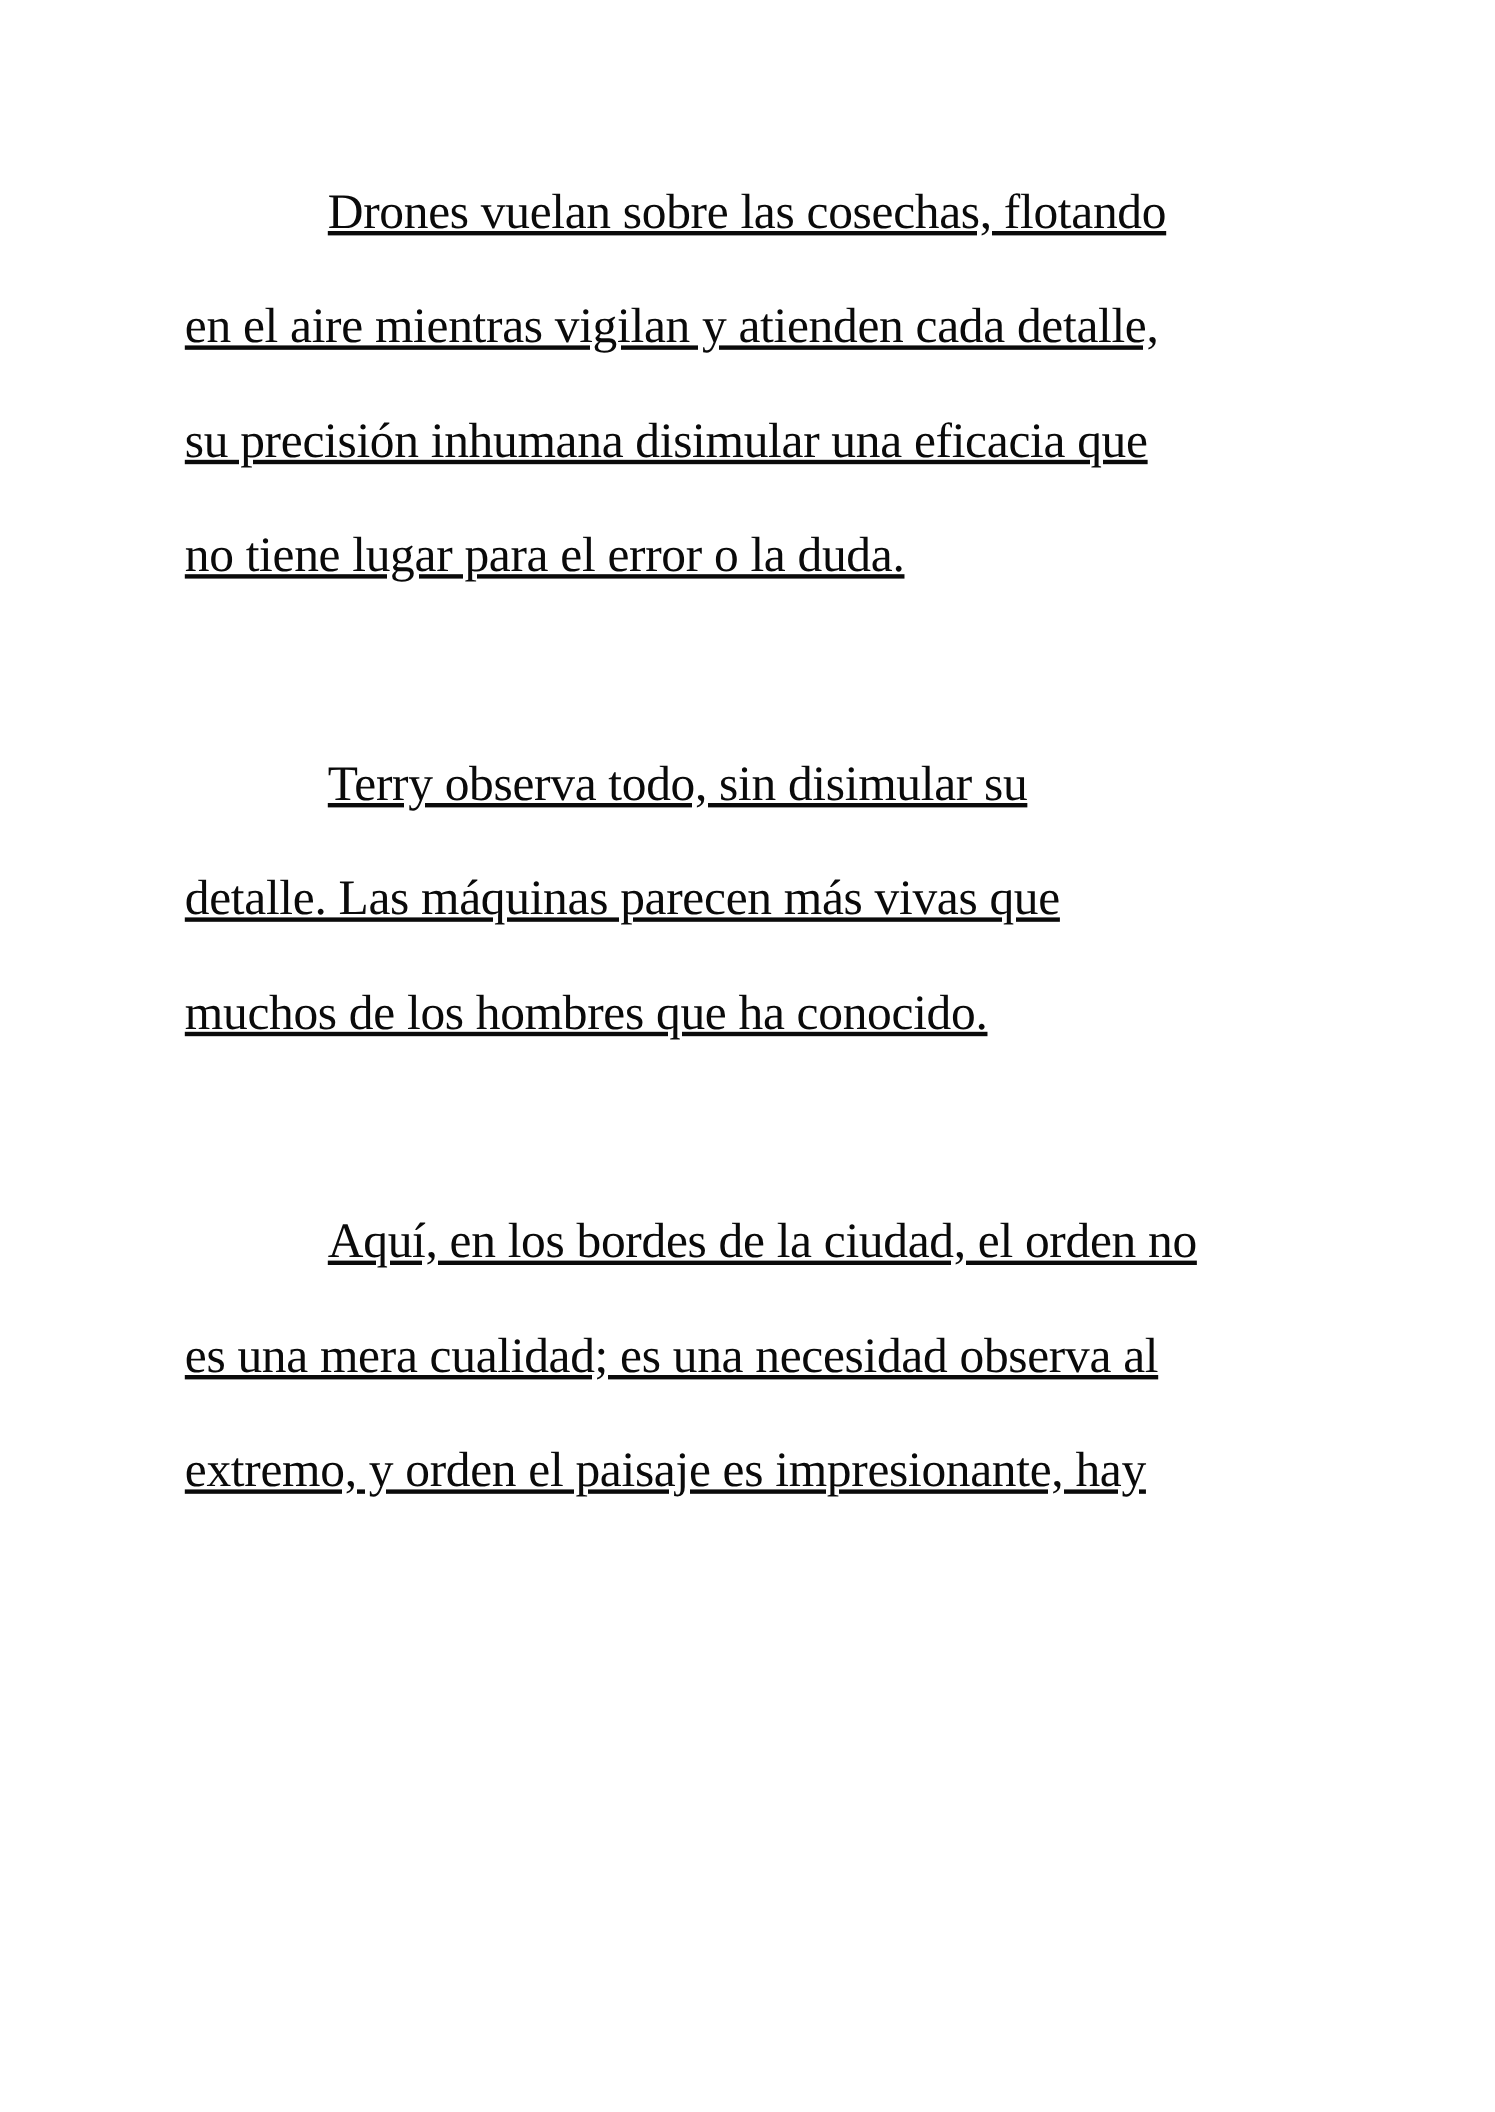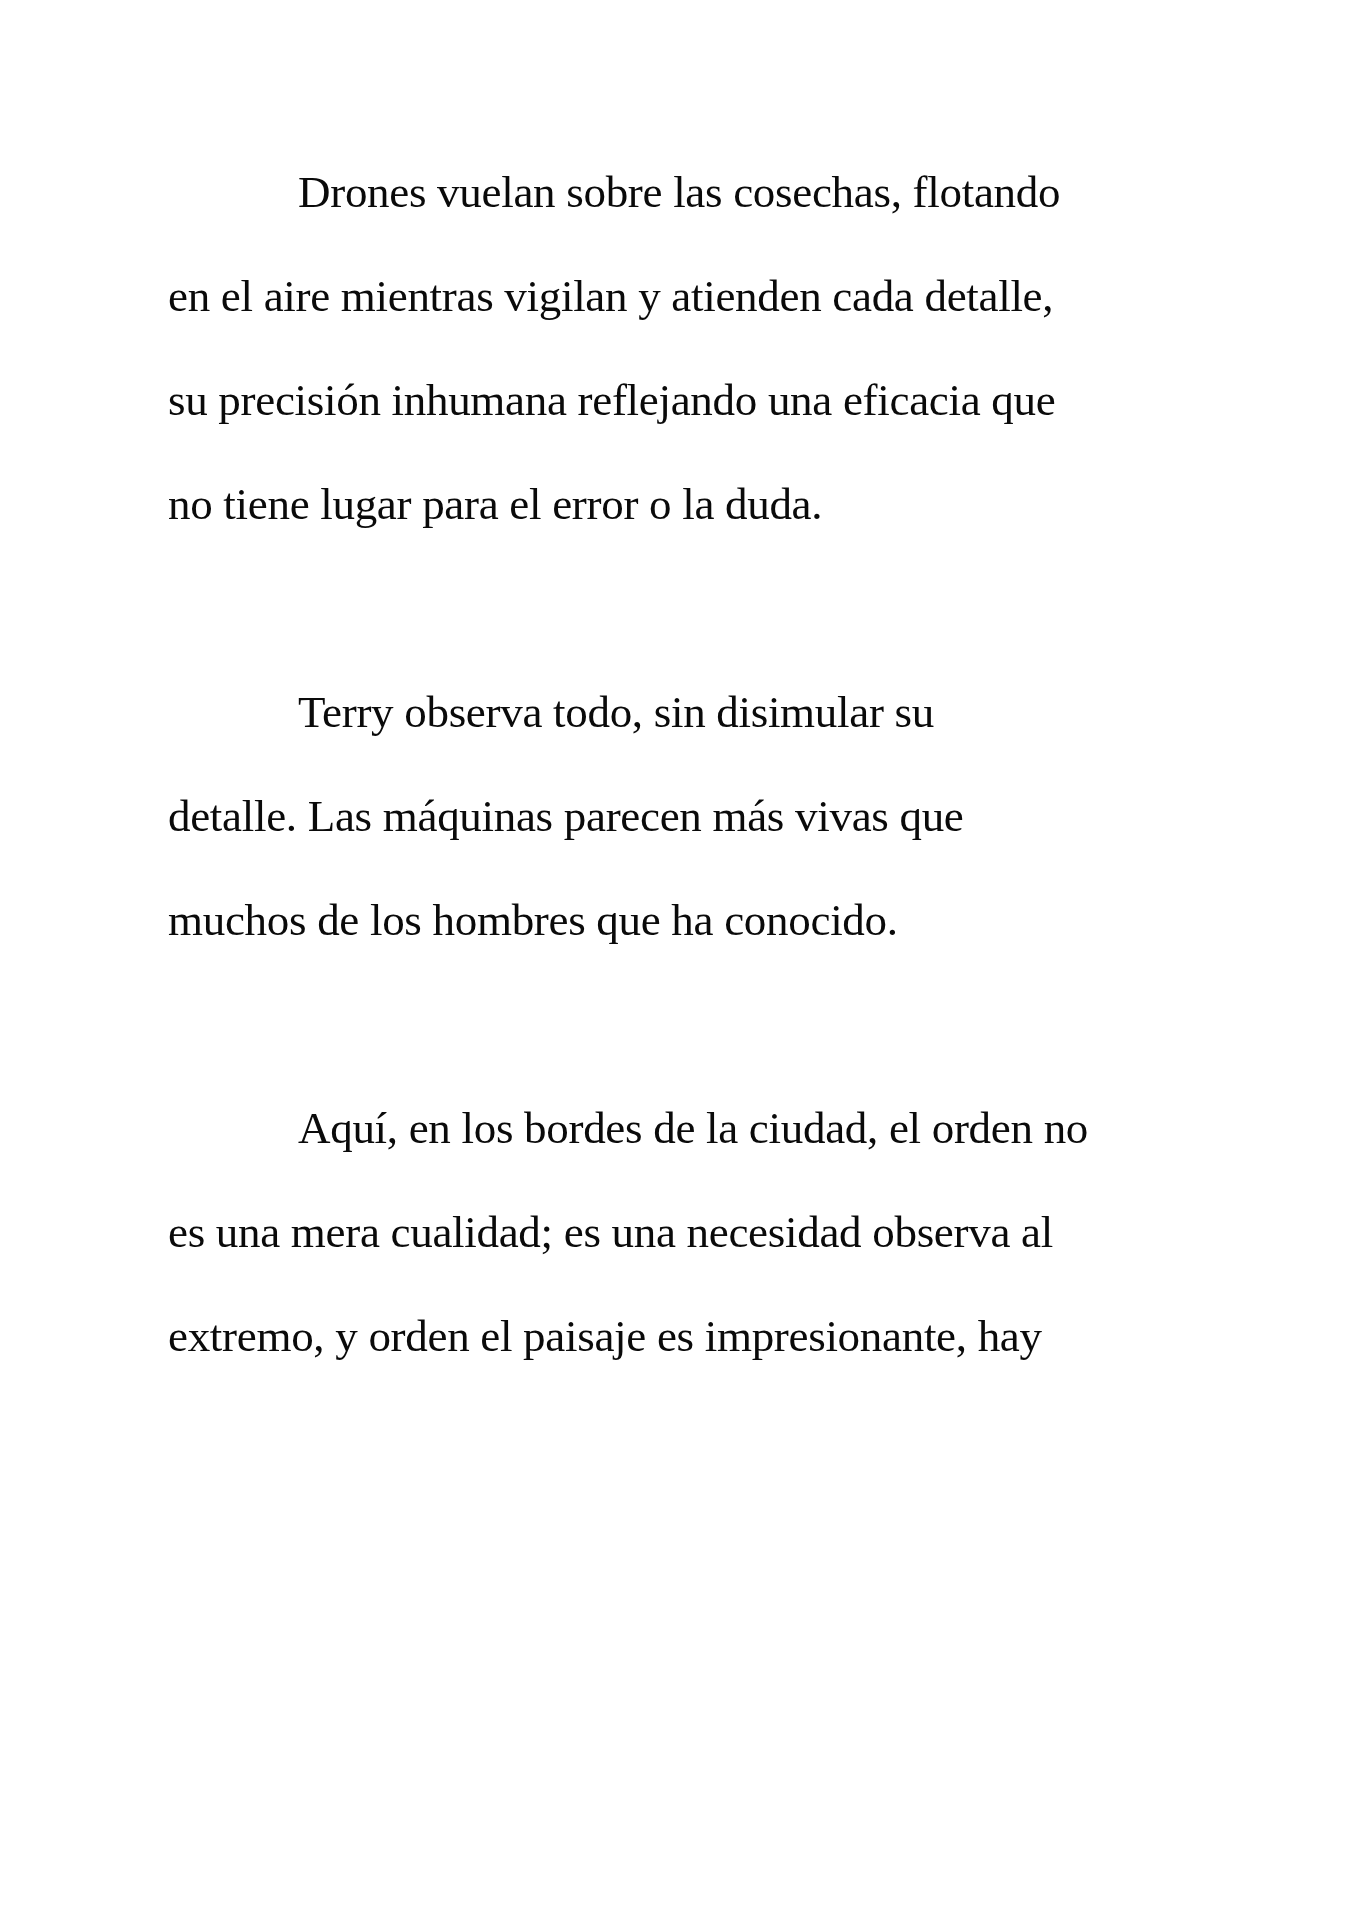--- a/index.html
+++ b/index.html
@@ -17,40 +17,41 @@
   }
   .text-body {
     position: absolute;
     left: 168px;
     top: 140px;
     width: 1020px;
     color: #0a0a0a;
   }
   .paragraph {
     margin: 0 0 104px 0;
+    text-decoration: underline;
   }
   .line {
     font-size: 45px;
     line-height: 104px;
     letter-spacing: -0.3px;
     white-space: pre;
   }
   .line.first {
     padding-left: 130px;
   }
 </style>
 </head>
 <body style="color: rgb(10, 10, 10); background: rgb(255, 255, 255);">
 
 <div class="page">
   <div class="text-body" id="text-body">
       <div class="paragraph">
         <div class="line first">Drones vuelan sobre las cosechas, flotando</div>
         <div class="line">en el aire mientras vigilan y atienden cada detalle,</div>
-        <div class="line">su precisión inhumana reflejando una eficacia que</div>
+        <div class="line">su precisión inhumana disimular una eficacia que</div>
         <div class="line">no tiene lugar para el error o la duda.</div>
       </div>
       <div class="paragraph">
         <div class="line first">Terry observa todo, sin disimular su</div>
         <div class="line">detalle. Las máquinas parecen más vivas que</div>
         <div class="line">muchos de los hombres que ha conocido.</div>
       </div>
       <div class="paragraph">
         <div class="line first">Aquí, en los bordes de la ciudad, el orden no</div>
         <div class="line">es una mera cualidad; es una necesidad observa al</div>

